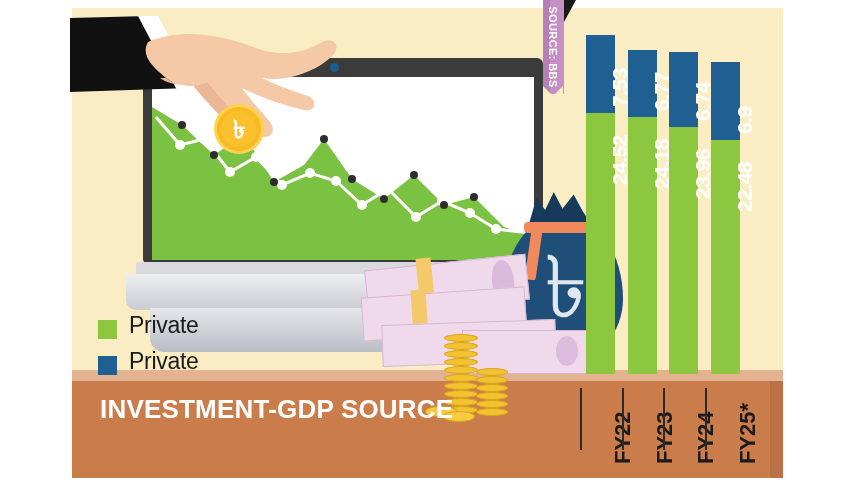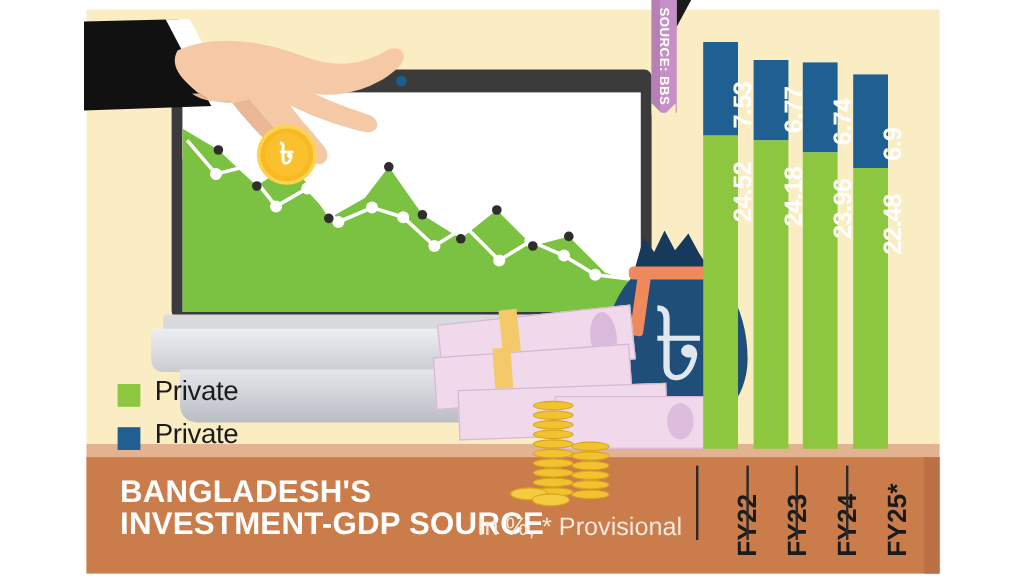--- a/index.html
+++ b/index.html
@@ -223,24 +223,22 @@
       <span class="lsw green"></span>
       <span class="ltxt">Private</span>
     </div>
     <div class="lrow">
       <span class="lsw blue"></span>
       <span class="ltxt">Private</span>
     </div>
   </div>
 
   <div class="title">
-    <span class="l1">BANGLADESH'S</span>
     <span class="l2">INVESTMENT-GDP SOURCE</span>
   </div>
-  <div class="subtitle">In %; * Provisional</div>
 
   <div class="bars" id="bars-layer">
       <div class="bar" style="left: 586px; top: 35px; height: 339px;">
         <div class="seg pub" style="top: 0px; height: 78px;"></div>
         <div class="seg pri" style="top: 78px; height: 261px;"></div>
       </div>
       <div class="vlab" style="left: 608px; top: 107px;">7.53</div>
       <div class="vlab" style="left: 608px; top: 185px;">24.52</div>
       <div class="xlab" style="left: 610px; top: 464px;">FY22</div>
       <div class="xdiv" style="left: 580px;"></div>

